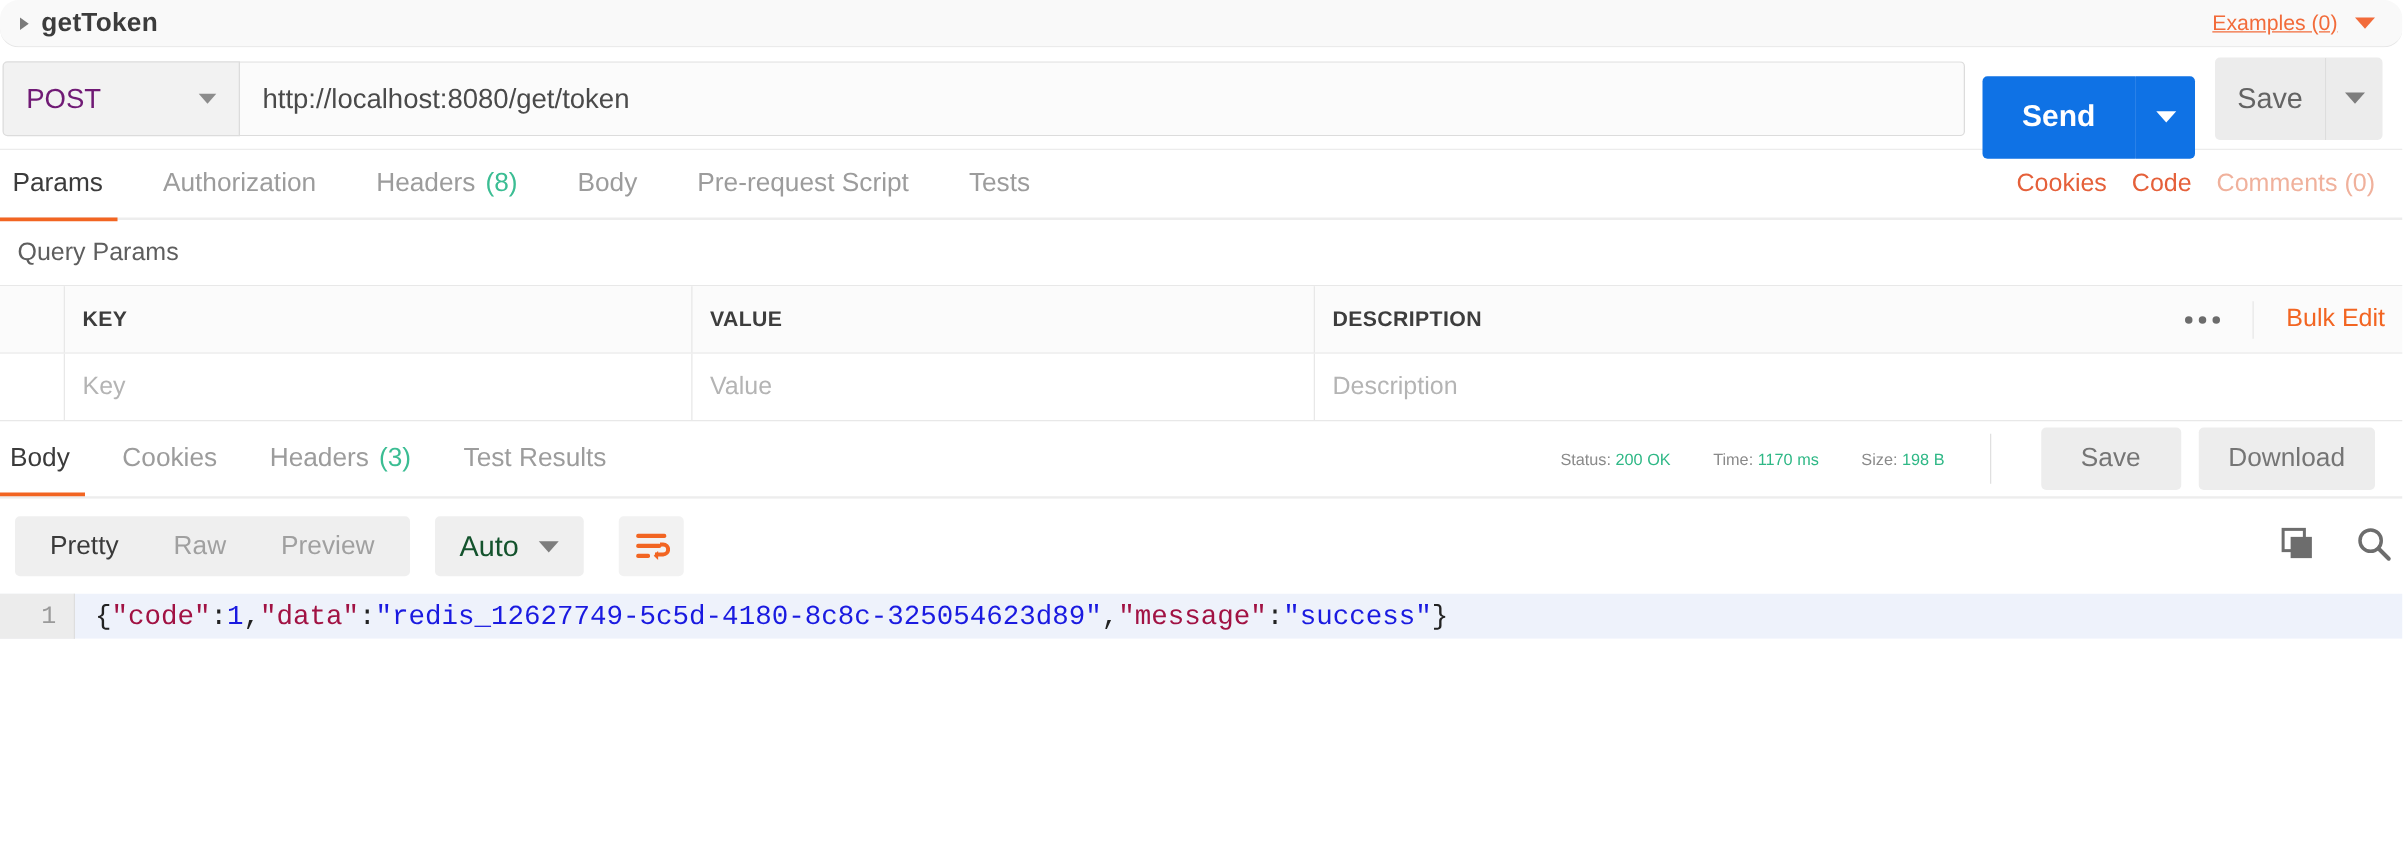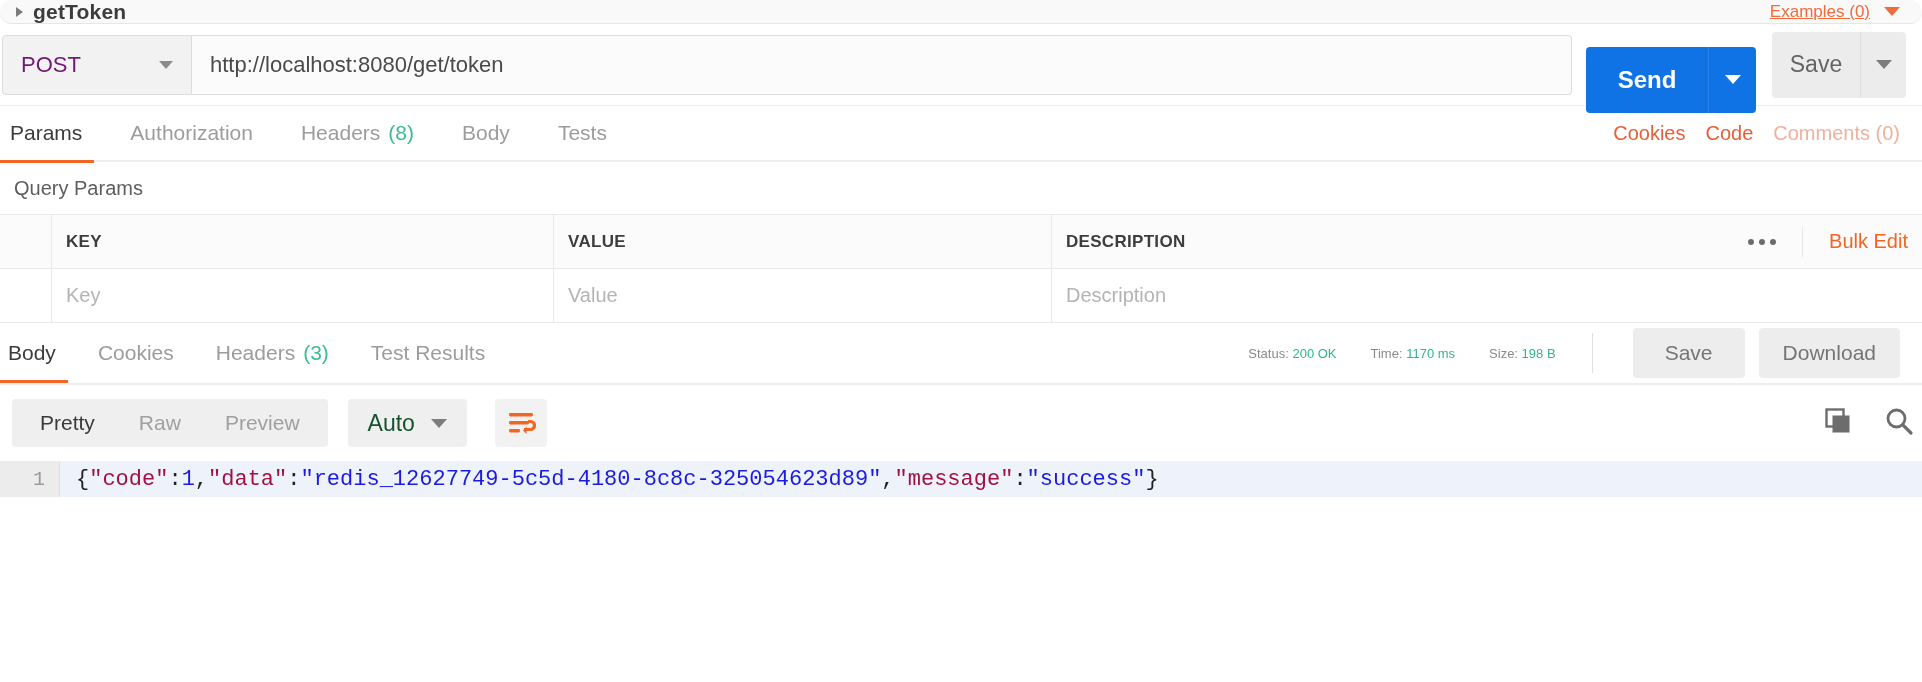--- a/index.html
+++ b/index.html
@@ -7,21 +7,21 @@
     width: 1922px; height: 682px;
     background: #ffffff;
     font-family: "Liberation Sans", sans-serif;
     overflow: hidden;
     -webkit-font-smoothing: antialiased;
   }
   .app { width: 1922px; height: 682px; position: relative; background:#fff; }
 
   
   .namebar {
-    height: 24px;
+    height: 38px;
     background: #f9f9f9;
     display: flex; align-items: center;
     padding: 0 22px 0 16px;
     border-bottom: 1px solid #e6e6e6;
     position: relative;
     border-radius: 15px;
   }
   .caret-right {
     width: 0; height: 0;
     border-left: 7px solid #7b7b7b;
@@ -296,20 +296,23 @@
     </div>
     <div class="rtab">
       <span>Authorization</span>
     </div>
     <div class="rtab">
       <span>Headers</span>
       <span class="count-green">(8)</span>
     </div>
     <div class="rtab">
       <span>Body</span>
+    </div>
+    <div class="rtab">
+      <span>Pre-request Script</span>
     </div>
     <div class="rtab">
       <span>Tests</span>
     </div>
     <div class="reqtabs-right">
       <span class="link-orange">Cookies</span>
       <span class="link-orange">Code</span>
       <span class="link-faded">Comments (0)</span>
     </div>
   </div>

